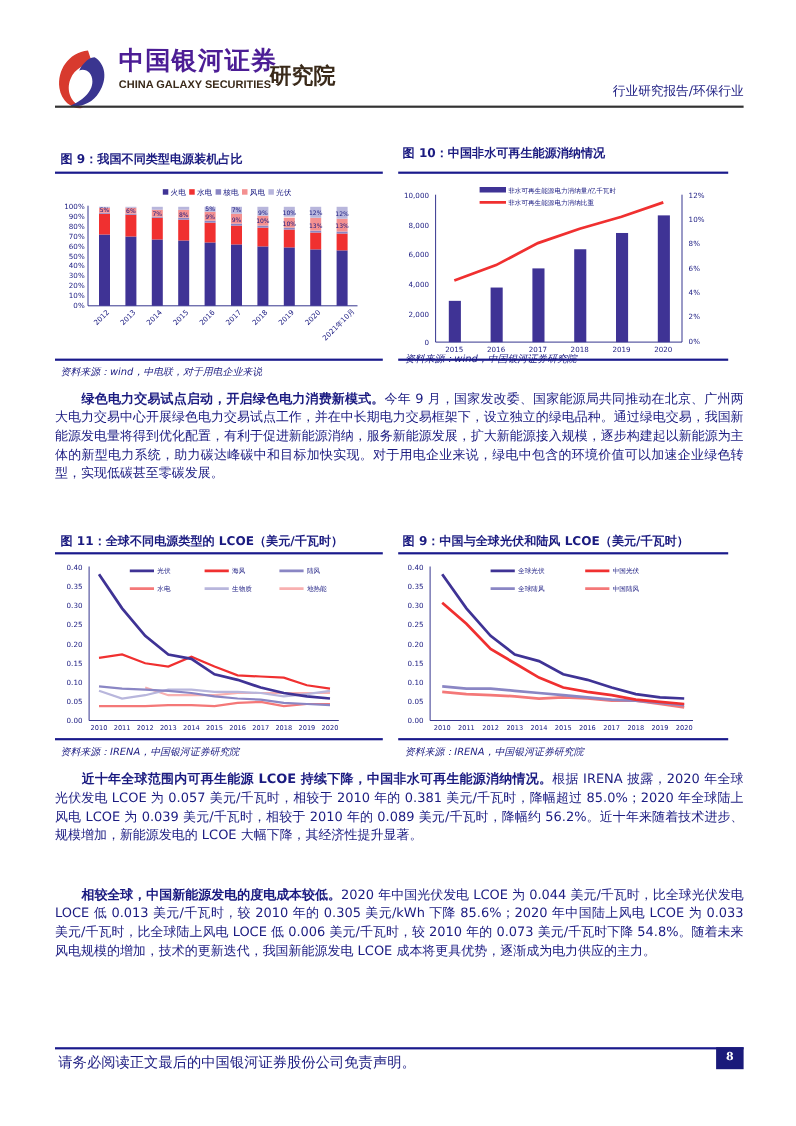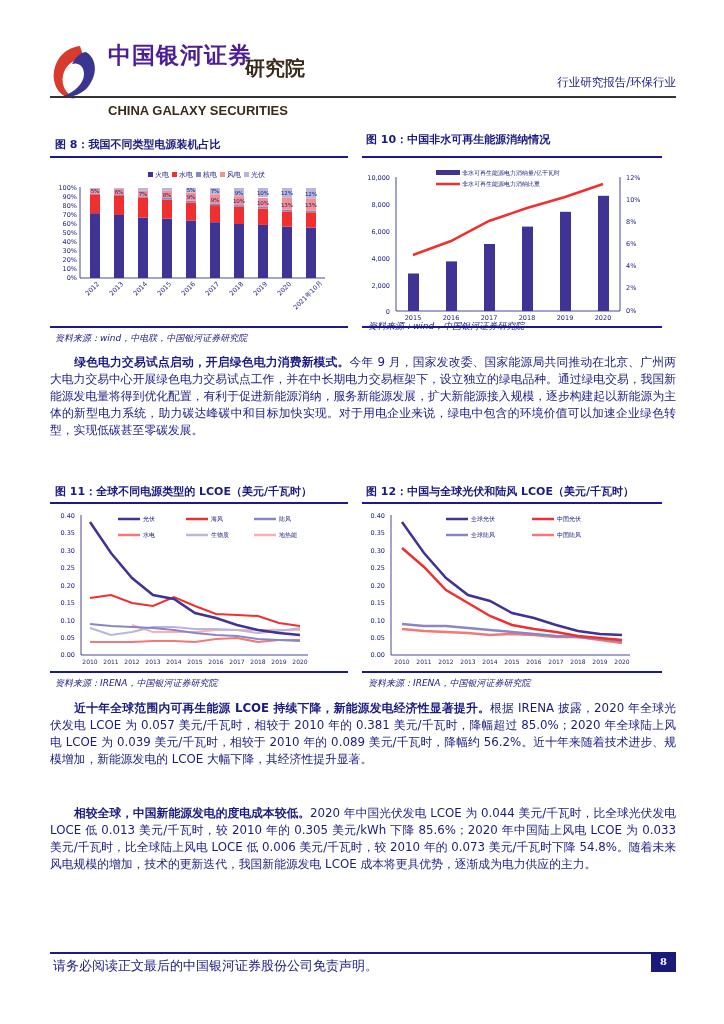--- a/index.html
+++ b/index.html
@@ -3,21 +3,21 @@
 <meta charset="utf-8">
 <style>
   * { box-sizing: border-box; margin: 0; padding: 0; }
   html, body { width: 724px; height: 1024px; background: #ffffff; overflow: hidden; }
   body { position: relative; font-family: "DejaVu Sans", sans-serif; color: #1a1a80; }
   .abs { position: absolute; }
 
   
   .logo { left: 50px; top: 42px; width: 48px; height: 60px; }
   .brand-cn { left: 108px; top: 40px; font-size: 23px; font-weight: bold; color: #4c1d95; letter-spacing: 1px; font-family: "DejaVu Sans", sans-serif; }
-  .brand-en { left: 108px; top: 72px; font-size: 13px; font-weight: bold; color: #3a2a1a; font-family: "Liberation Sans", sans-serif; margin-top: 31px; }
+  .brand-en { left: 108px; top: 72px; font-size: 10px; font-weight: bold; color: #3a2a1a; font-family: "Liberation Sans", sans-serif; }
   .brand-inst { left: 245px; top: 55px; font-size: 20px; font-weight: bold; color: #3a2a1a; }
   .doc-type { right: 48px; top: 75px; font-size: 11.5px; font-weight: normal; color: #1a1a80; }
   .header-rule { left: 50px; top: 96px; width: 626px; height: 2px; background: #333; }
 
   
   .fig-title { font-size: 11px; font-weight: bold; color: #1a1a80; }
   .fig-rule { height: 2px; background: #1a1a8c; }
   .source { font-size: 9px; font-style: italic; color: #1a1a80; }
 
   
@@ -40,21 +40,21 @@
   <path d="M30 4 C12 6 2 22 4 38 C6 52 18 58 26 56 C14 52 10 40 14 30 C18 20 28 16 34 16 Z" fill="#d83a2e"></path>
   <path d="M36 10 C46 16 48 30 40 42 C34 52 22 56 14 54 C24 50 34 42 34 32 C34 24 28 20 22 22 C26 14 32 10 36 10 Z" fill="#3a3590"></path>
   <path d="M20 26 C26 22 32 26 30 32 C28 36 22 36 20 34" fill="none" stroke="#fff" stroke-width="2"></path>
 </svg>
 <div class="abs brand-cn">中国银河证券</div>
 <div class="abs brand-en">CHINA GALAXY SECURITIES</div>
 <div class="abs brand-inst">研究院</div>
 <div class="abs doc-type">行业研究报告/环保行业</div>
 <div class="abs header-rule"></div>
 
-<div class="abs fig-title" style="left:55px;top:137px;">图 8：我国不同类型电源装机占比</div>
+<div class="abs fig-title" style="left:55px;top:137px;">图 9：我国不同类型电源装机占比</div>
 <div class="abs fig-rule" style="left:50px;top:156px;width:298px;"></div>
 <svg class="abs" style="left:50px;top:162px;" width="300" height="160">
 
   <g font-size="7">
     <rect x="98" y="10" width="5" height="5" fill="#3f3395"></rect>
       <text x="105" y="15">火电</text>
     <rect x="122" y="10" width="5" height="5" fill="#f03030"></rect>
       <text x="129" y="15">水电</text>
     <rect x="146" y="10" width="5" height="5" fill="#8a86c4"></rect>
       <text x="153" y="15">核电</text>
@@ -179,21 +179,21 @@
     <text transform="translate(110,134) rotate(-45)">2015</text>
     <text transform="translate(134,134) rotate(-45)">2016</text>
     <text transform="translate(158,134) rotate(-45)">2017</text>
     <text transform="translate(182,134) rotate(-45)">2018</text>
     <text transform="translate(206,134) rotate(-45)">2019</text>
     <text transform="translate(230,134) rotate(-45)">2020</text>
     <text transform="translate(246,148) rotate(-45)">2021年10月</text>
   </g>
 </svg>
 <div class="abs fig-rule" style="left:50px;top:326px;width:298px;"></div>
-<div class="abs source" style="left:55px;top:332px;">资料来源：wind，中电联，中国银河证券研究院</div>
+<div class="abs source" style="left:55px;top:332px;">资料来源：wind，中电联，对于用电企业来说</div>
 
 <div class="abs fig-title" style="left:366px;top:132px;">图 10：中国非水可再生能源消纳情况</div>
 <div class="abs fig-rule" style="left:362px;top:156px;width:300px;"></div>
 <svg class="abs" style="left:360px;top:162px;" width="300" height="160">
   <g font-size="6">
     <rect x="76" y="8" width="24" height="5" fill="#3f3395"></rect>
       <text x="102" y="13">非水可再生能源电力消纳量/亿千瓦时</text>
     <line x1="76" y1="22" x2="100" y2="22" stroke="#f03030" stroke-width="2.5"></line>
       <text x="102" y="24">非水可再生能源电力消纳比重</text>
   </g>
@@ -290,21 +290,21 @@
     <text x="166" y="159">2016</text>
       <text x="187" y="159">2017</text>
       <text x="208" y="159">2018</text>
     <text x="229" y="159">2019</text>
       <text x="250" y="159">2020</text>
   </g>
 </svg>
 <div class="abs fig-rule" style="left:50px;top:671px;width:298px;"></div>
 <div class="abs source" style="left:55px;top:677px;">资料来源：IRENA，中国银河证券研究院</div>
 
-<div class="abs fig-title" style="left:366px;top:484px;">图 12：中国与全球光伏和陆风 LCOE（美元/千瓦时）</div>
+<div class="abs fig-title" style="left:366px;top:484px;">图 9：中国与全球光伏和陆风 LCOE（美元/千瓦时）</div>
 <div class="abs fig-rule" style="left:362px;top:502px;width:300px;"></div>
 <svg class="abs" style="left:360px;top:505px;" width="300" height="165">
   <g font-size="6">
     <line x1="86" y1="14" x2="108" y2="14" stroke="#3f3395" stroke-width="2.5"></line>
       <text x="111" y="16">全球光伏</text>
     <line x1="172" y1="14" x2="194" y2="14" stroke="#f03030" stroke-width="2.5"></line>
       <text x="197" y="16">中国光伏</text>
     <line x1="86" y1="30" x2="108" y2="30" stroke="#8a86c4" stroke-width="2.5"></line>
       <text x="111" y="32">全球陆风</text>
     <line x1="172" y1="30" x2="194" y2="30" stroke="#f47878" stroke-width="2.5"></line>
@@ -339,21 +339,21 @@
       <text x="196" y="159">2017</text>
       <text x="218" y="159">2018</text>
     <text x="240" y="159">2019</text>
       <text x="262" y="159">2020</text>
   </g>
 </svg>
 <div class="abs fig-rule" style="left:362px;top:671px;width:300px;"></div>
 <div class="abs source" style="left:368px;top:677px;">资料来源：IRENA，中国银河证券研究院</div>
 
 <div class="abs para" style="top:700px;">
-  <span class="indent"></span><span class="lead">近十年全球范围内可再生能源 LCOE 持续下降，新能源发电经济性显著提升。</span><span>根据 IRENA 披露，2020 年全球光伏发电 LCOE 为 0.057 美元/千瓦时，相较于 2010 年的 0.381 美元/千瓦时，降幅超过 85.0%；2020 年全球陆上风电 LCOE 为 0.039 美元/千瓦时，相较于 2010 年的 0.089 美元/千瓦时，降幅约 56.2%。近十年来随着技术进步、规模增加，新能源发电的 LCOE 大幅下降，其经济性提升显著。</span>
+  <span class="indent"></span><span class="lead">近十年全球范围内可再生能源 LCOE 持续下降，中国非水可再生能源消纳情况。</span><span>根据 IRENA 披露，2020 年全球光伏发电 LCOE 为 0.057 美元/千瓦时，相较于 2010 年的 0.381 美元/千瓦时，降幅超过 85.0%；2020 年全球陆上风电 LCOE 为 0.039 美元/千瓦时，相较于 2010 年的 0.089 美元/千瓦时，降幅约 56.2%。近十年来随着技术进步、规模增加，新能源发电的 LCOE 大幅下降，其经济性提升显著。</span>
 </div>
 
 <div class="abs para" style="top:805px;">
   <span class="indent"></span><span class="lead">相较全球，中国新能源发电的度电成本较低。</span><span>2020 年中国光伏发电 LCOE 为 0.044 美元/千瓦时，比全球光伏发电 LOCE 低 0.013 美元/千瓦时，较 2010 年的 0.305 美元/kWh 下降 85.6%；2020 年中国陆上风电 LCOE 为 0.033 美元/千瓦时，比全球陆上风电 LOCE 低 0.006 美元/千瓦时，较 2010 年的 0.073 美元/千瓦时下降 54.8%。随着未来风电规模的增加，技术的更新迭代，我国新能源发电 LCOE 成本将更具优势，逐渐成为电力供应的主力。</span>
 </div>
 
 <div class="abs footer-rule"></div>
 <div class="abs footer-text">请务必阅读正文最后的中国银河证券股份公司免责声明。</div>
 <div class="abs page-num">8</div>
 

